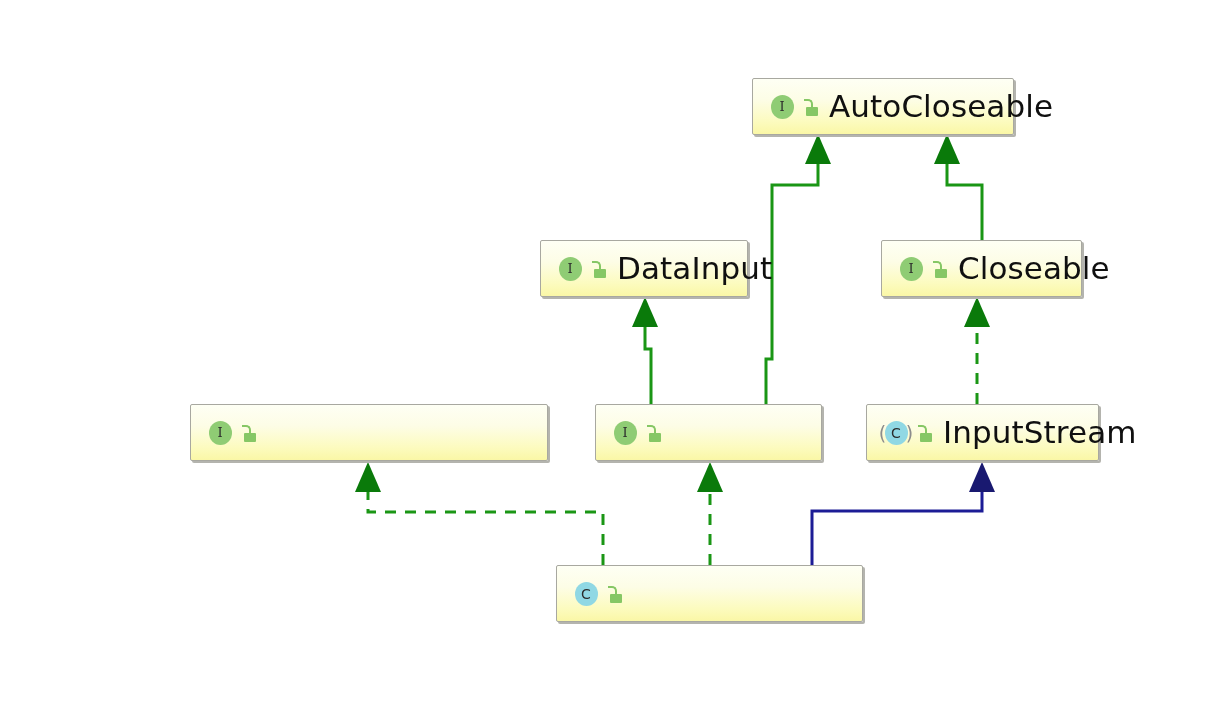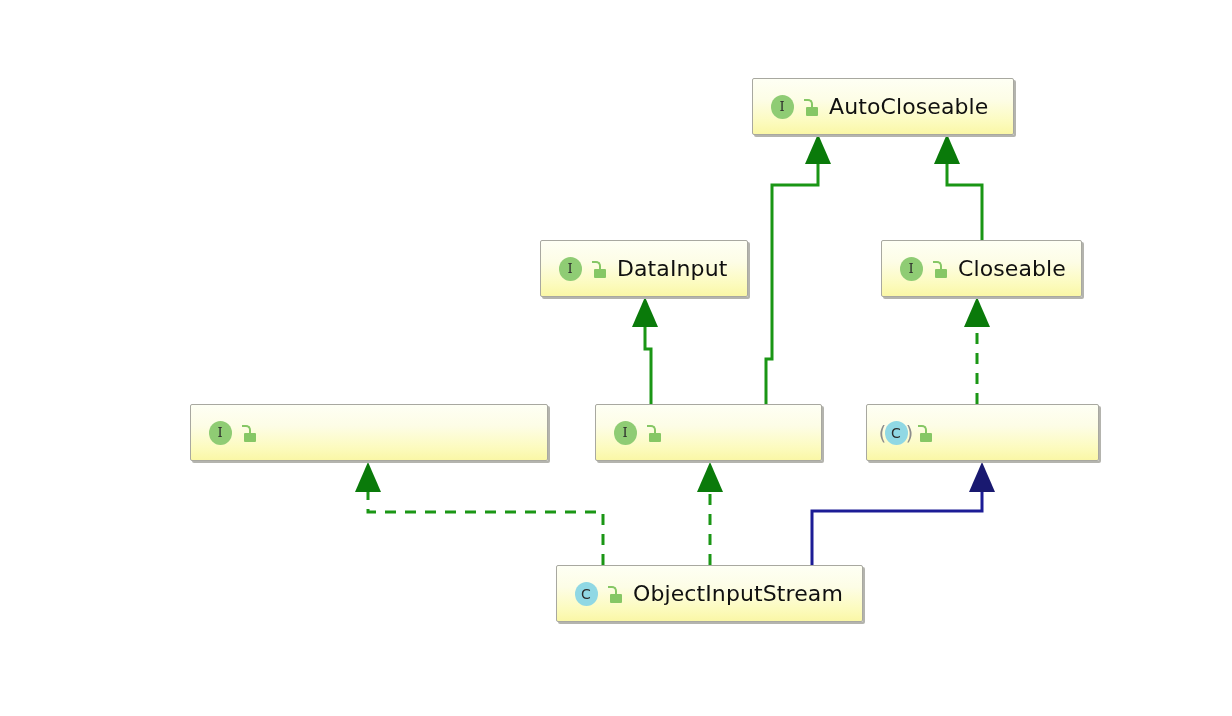--- a/index.html
+++ b/index.html
@@ -33,21 +33,21 @@
     display: flex;
     align-items: center;
     background: linear-gradient(to bottom, #fefff4 0%, #fdfde6 38%, #fcfbbe 78%, #faf7a6 100%);
     border: 1px solid #a8a8a0;
     border-radius: 2px;
     box-shadow: 2px 2px 0 0 #b4b4ae;
     padding-left: 14px;
     white-space: nowrap;
   }
   .node-label {
-    font-size: 22px;
+    font-size: 31px;
     color: #101010;
     letter-spacing: 0.1px;
     line-height: 1;
     margin-left: 9px;
   }
   .icon-type {
     position: relative;
     width: 30px;
     height: 30px;
     flex: 0 0 30px;
@@ -229,27 +229,27 @@
     <span class="icon-type cls">
       <span class="paren l">(</span>
       <span class="disc"></span>
       <span class="glyph">C</span>
       <span class="paren r">)</span>
     </span>
     <span class="icon-lock">
       <span class="shackle"></span>
       <span class="body"></span>
     </span>
+    <span class="node-label">InputStream</span>
   </div>
 
   <div class="node" style="left:556px; top:565px; width:307px; height:57px;">
     <span class="icon-type cls">
       <span class="disc"></span>
       <span class="glyph">C</span>
     </span>
     <span class="icon-lock">
       <span class="shackle"></span>
       <span class="body"></span>
     </span>
-    <span class="node-label">ObjectInputStream</span>
   </div>
 
 </div>
 
 </body></html>

